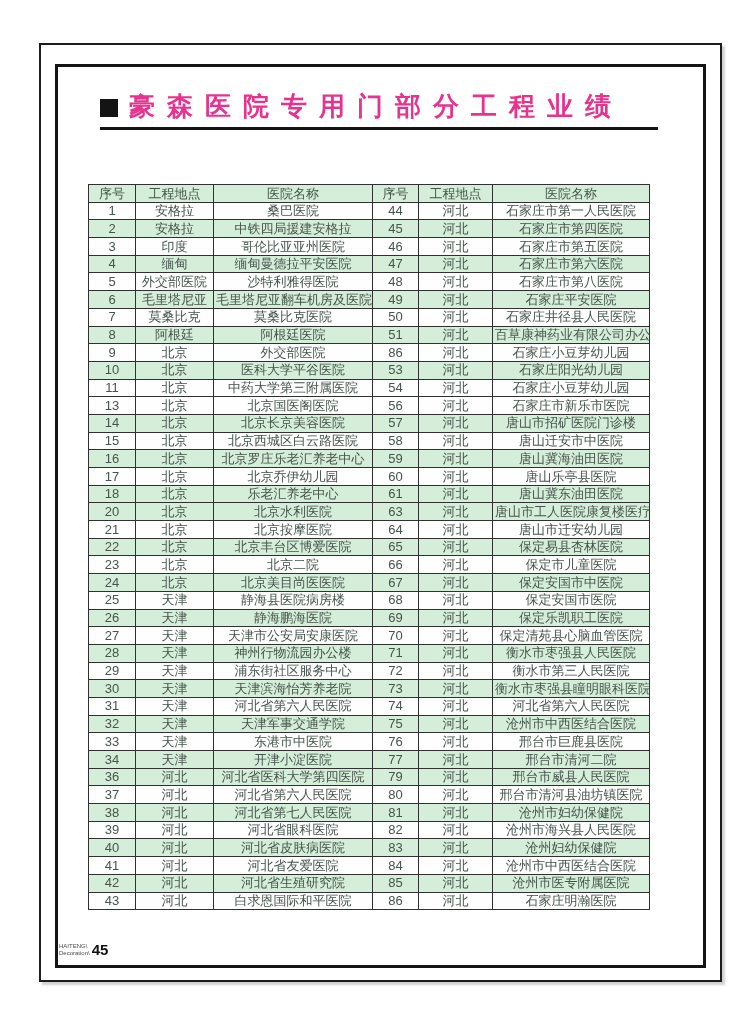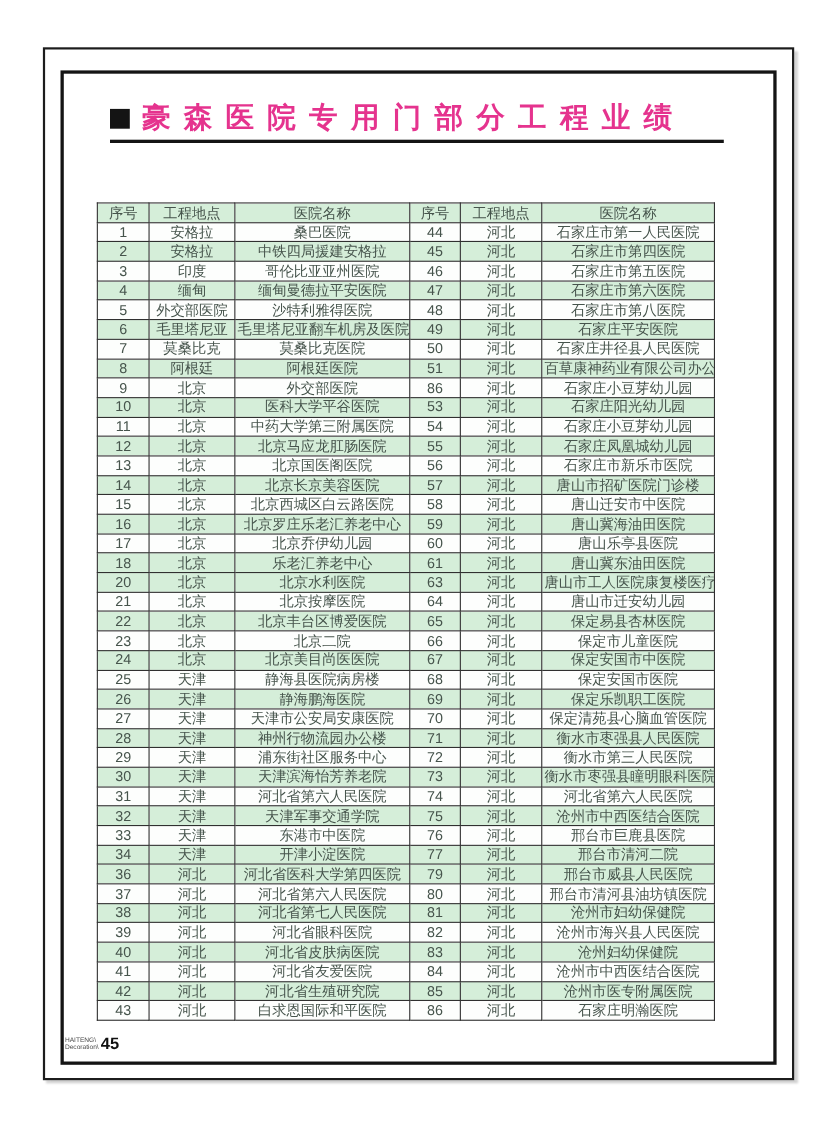--- a/index.html
+++ b/index.html
@@ -165,28 +165,20 @@
         <td>石家庄阳光幼儿园</td>
       </tr>
       <tr class="stripe-white">
         <td>11</td>
         <td>北京</td>
         <td>中药大学第三附属医院</td>
         <td>54</td>
         <td>河北</td>
         <td>石家庄小豆芽幼儿园</td>
       </tr>
-      <tr class="stripe-green">
-        <td>12</td>
-        <td>北京</td>
-        <td>北京马应龙肛肠医院</td>
-        <td>55</td>
-        <td>河北</td>
-        <td>石家庄凤凰城幼儿园</td>
-      </tr>
       <tr class="stripe-white">
         <td>13</td>
         <td>北京</td>
         <td>北京国医阁医院</td>
         <td>56</td>
         <td>河北</td>
         <td>石家庄市新乐市医院</td>
       </tr>
       <tr class="stripe-green">
         <td>14</td>

